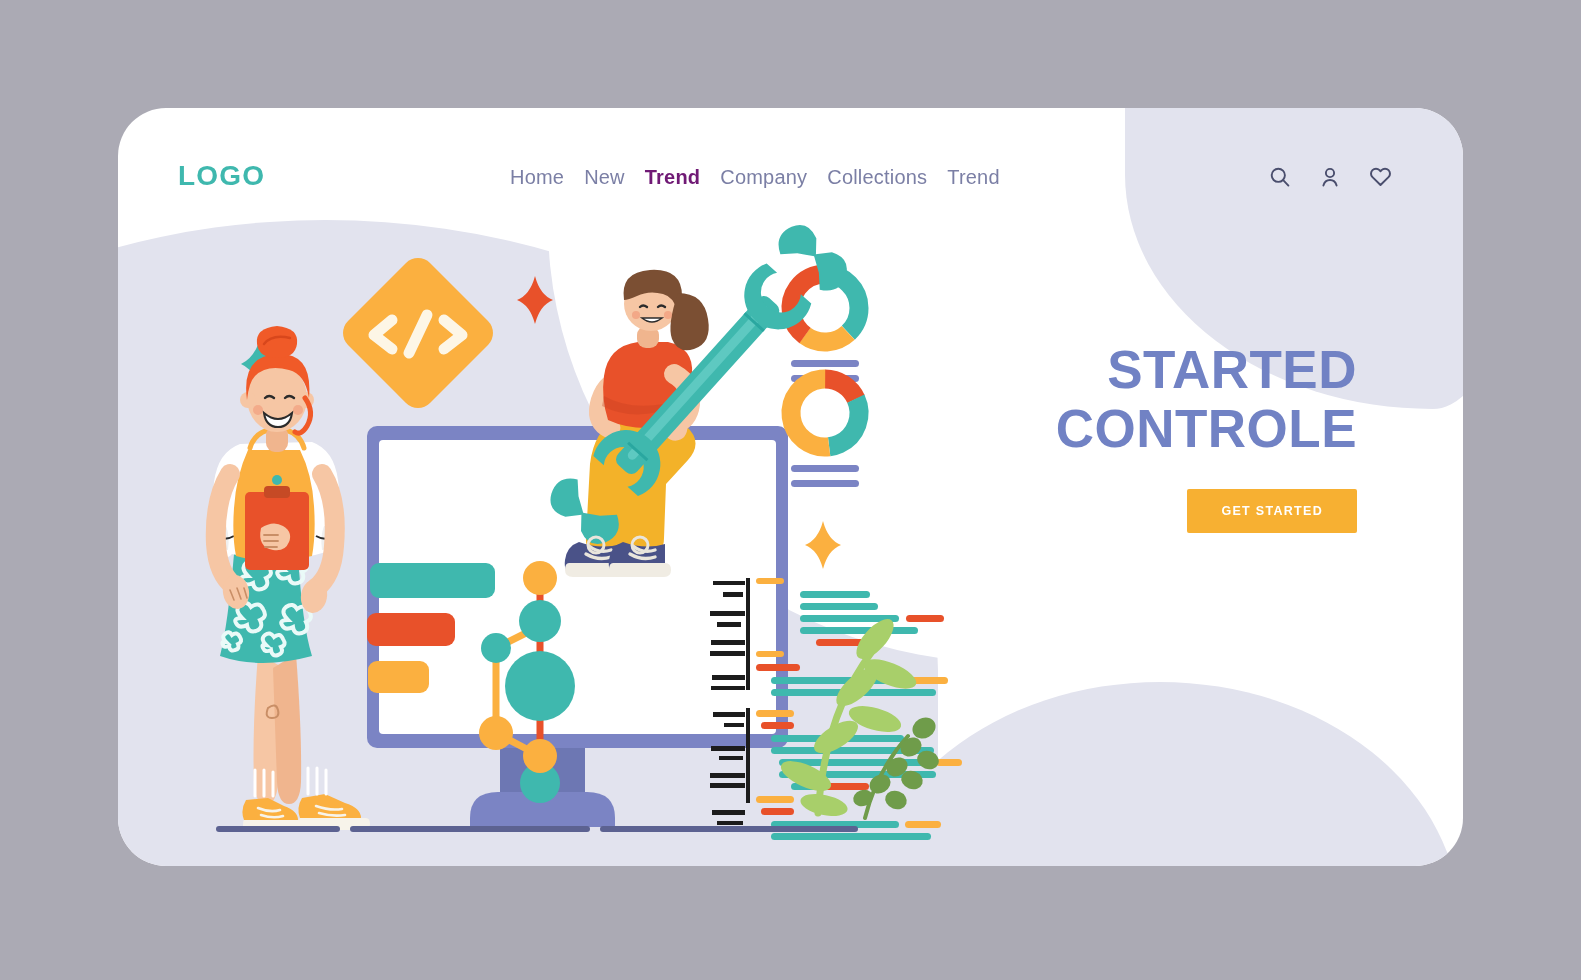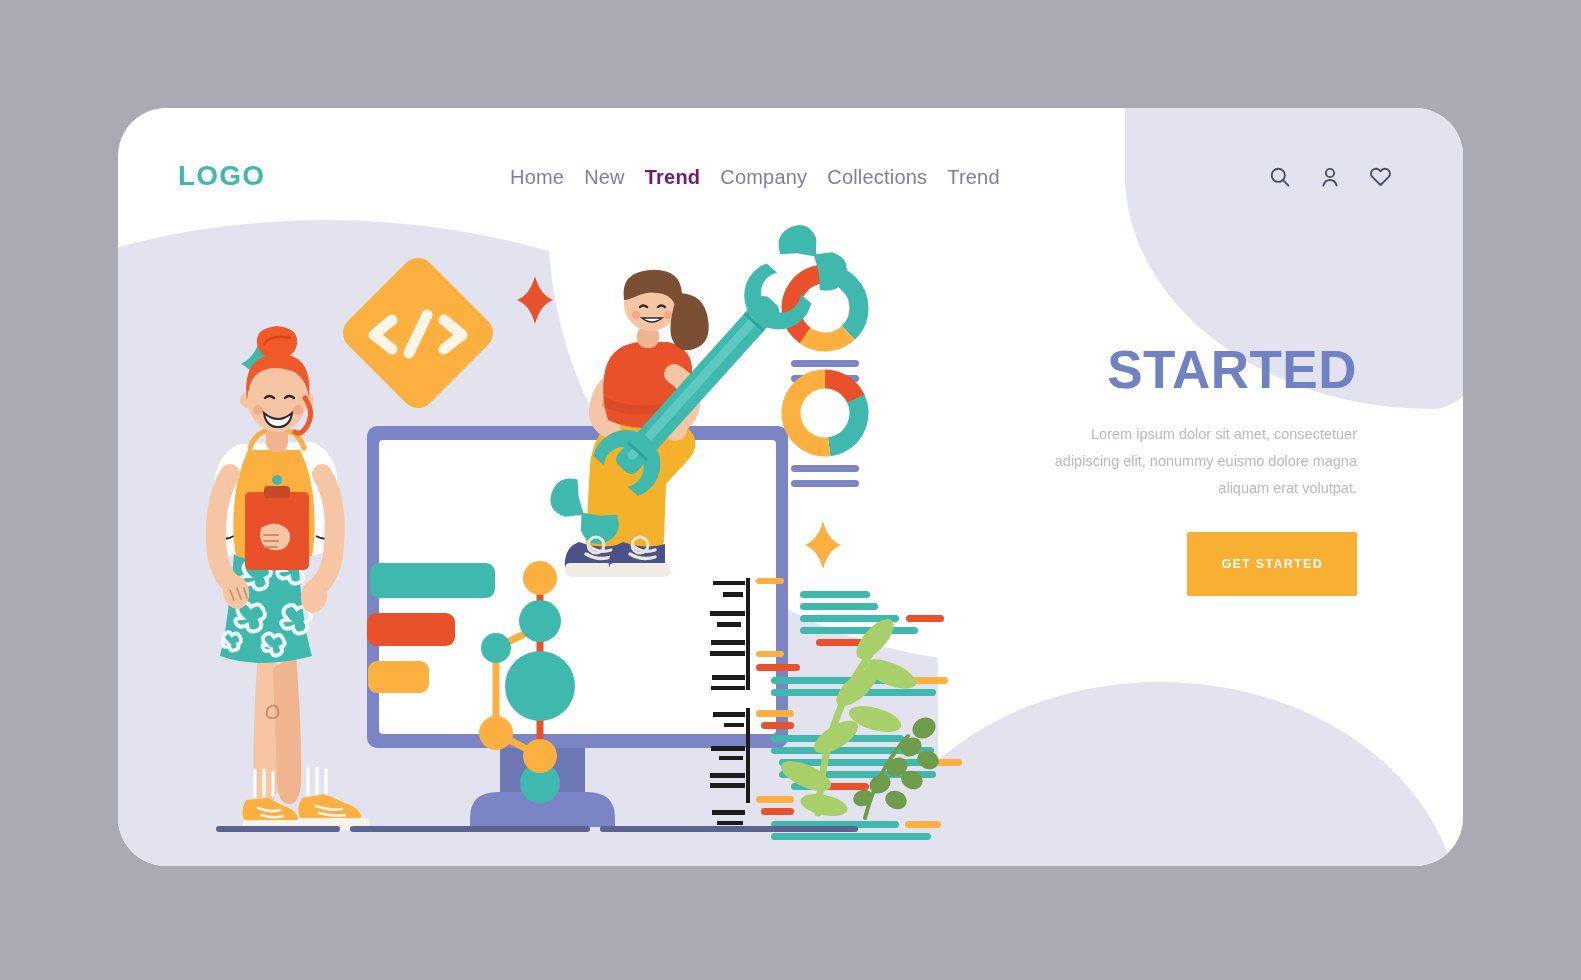--- a/index.html
+++ b/index.html
@@ -136,21 +136,21 @@
   }
   #subcopy {
     margin-top: 22px;
     font-size: 14.5px;
     line-height: 1.85;
     color: #b9b9c2;
   }
   #cta {
     display: inline-block;
     margin-top: 30px;
-    padding: 25px 34px;
+    padding: 15px 34px;
     background: #f7b032;
     color: #ffffff;
     font-size: 12.5px;
     font-weight: 700;
     letter-spacing: 1.3px;
     border: none;
     border-radius: 2px;
     cursor: pointer;
     font-family: "Liberation Sans", sans-serif;
   }
@@ -206,22 +206,22 @@
           <svg width="25" height="25" viewBox="0 0 24 24" fill="none" stroke="#4a4e6d" stroke-width="1.9" stroke-linejoin="round">
             <path d="M12 20.2 4.3 12.6a4.7 4.7 0 0 1 0-6.7 4.7 4.7 0 0 1 6.7 0l1 1 1-1a4.7 4.7 0 0 1 6.7 0 4.7 4.7 0 0 1 0 6.7Z"></path>
           </svg>
         </span>
       </div>
     </div>
 
     <div id="hero-copy">
       <h1 id="headline">
         <span>STARTED</span><br>
+        <span>CONTROLE</span>
       </h1>
-      <p id="subcopy">Lorem ipsum dolor sit amet, consectetuer adipiscing elit, nonummy euismo dolore magna aliquam erat volutpat.</p>
       <button id="cta">GET STARTED</button>
     </div>
 
     <svg id="illustration" viewBox="0 0 880 758">
 
       <g>
 
         <rect x="382" y="630" width="85" height="72" fill="#6d77b3"></rect>
         <path d="M352 710 q0-26 28-26 h89 q28 0 28 26 v9 h-145 z" fill="#7b84c4"></path>
 

